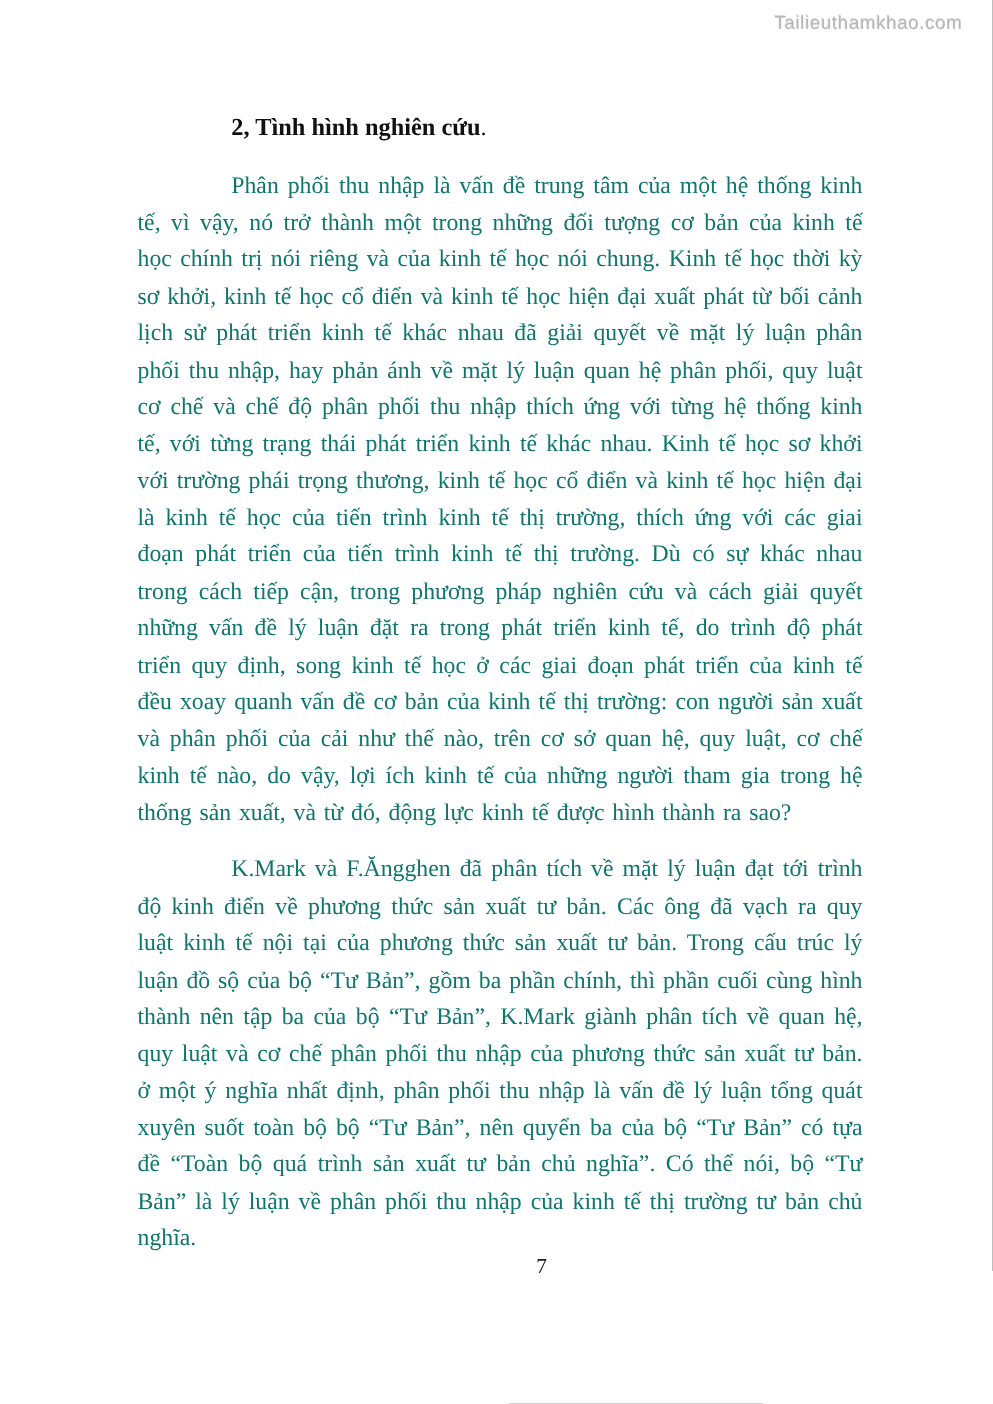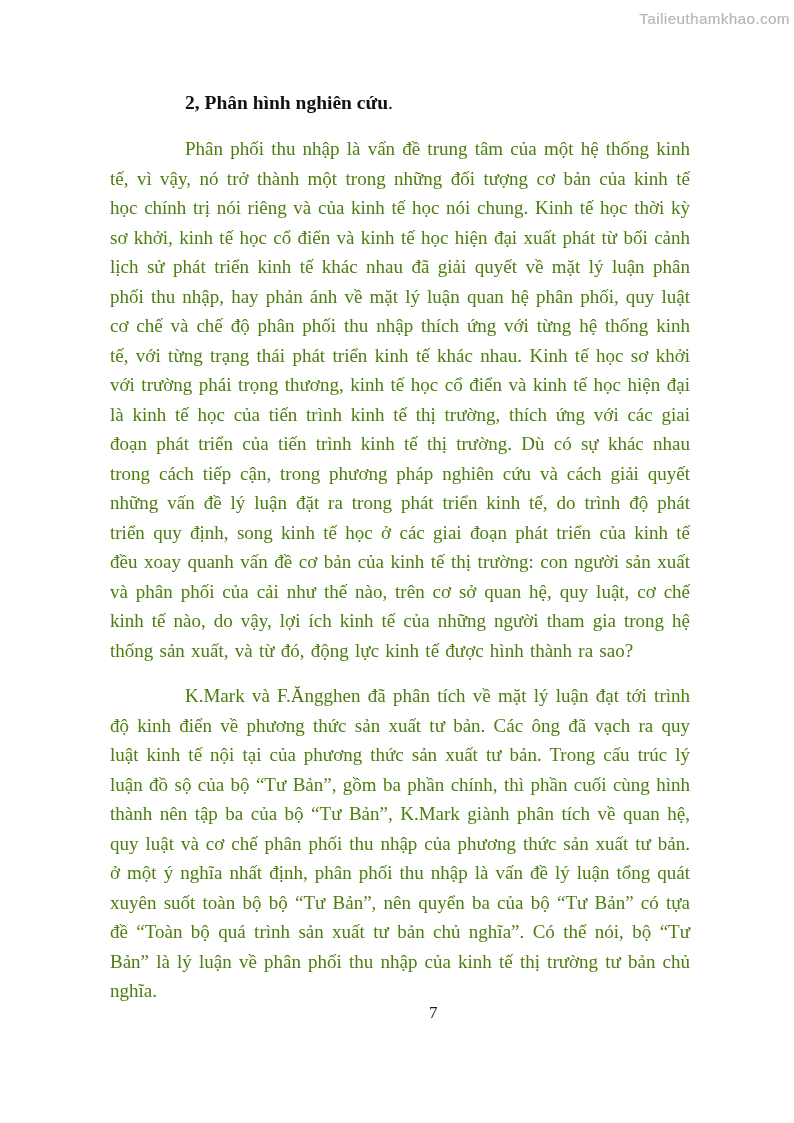--- a/index.html
+++ b/index.html
@@ -13,21 +13,21 @@
       width: 794px;
       height: 1123px;
       margin: 0 auto;
       background: #ffffff;
       overflow: hidden;
       color: #1a1a1a;
     }
     .watermark {
       position: absolute;
       top: 10px;
-      right: 4px;
+      right: 24px;
       font-family: "Liberation Sans", "DejaVu Sans", sans-serif;
       font-size: 15px;
       color: #b5b5b5;
       letter-spacing: 0.5px;
       text-shadow: 0.5px 0.5px 0 #ffffff, -0.5px -0.5px 0 #d9d9d9;
       user-select: none;
     }
     .content {
       position: absolute;
       left: 110px;
@@ -43,40 +43,40 @@
     }
     .heading .heading-text { font-weight: bold; }
     .heading .heading-period { font-weight: normal; }
     .para {
       font-size: 19px;
       line-height: 29.5px;
       text-align: justify;
       text-indent: 75px;
       margin: 0 0 16px 0;
       word-spacing: 1.5px;
-      color: #4d7c0f;
+      color: #0f766e;
     }
     .page-number {
       position: absolute;
       top: 1003px;
       left: 429px;
       font-size: 17px;
       color: #1a1a1a;
     }
   </style>
 </head>
 <body>
 
 <div class="page">
 
   <div class="watermark">Tailieuthamkhao.com</div>
 
   <div class="content">
 
-    <h2 class="heading"><span class="heading-text">2, Phân hình nghiên cứu</span><span class="heading-period">.</span></h2>
+    <h2 class="heading"><span class="heading-text">2, Tình hình nghiên cứu</span><span class="heading-period">.</span></h2>
 
     <p class="para">Phân phối thu nhập là vấn đề trung tâm của một hệ thống kinh tế, vì vậy, nó trở thành một trong những đối tượng cơ bản của kinh tế học chính trị nói riêng và của kinh tế học nói chung. Kinh tế học thời kỳ sơ khởi, kinh tế học cổ điển và kinh tế học hiện đại xuất phát từ bối cảnh lịch sử phát triển kinh tế khác nhau đã giải quyết về mặt lý luận phân phối thu nhập, hay phản ánh về mặt lý luận quan hệ phân phối, quy luật cơ chế và chế độ phân phối thu nhập thích ứng với từng hệ thống kinh tế, với từng trạng thái phát triển kinh tế khác nhau. Kinh tế học sơ khởi với trường phái trọng thương, kinh tế học cổ điển và kinh tế học hiện đại là kinh tế học của tiến trình kinh tế thị trường, thích ứng với các giai đoạn phát triển của tiến trình kinh tế thị trường. Dù có sự khác nhau trong cách tiếp cận, trong phương pháp nghiên cứu và cách giải quyết những vấn đề lý luận đặt ra trong phát triển kinh tế, do trình độ phát triển quy định, song kinh tế học ở các giai đoạn phát triển của kinh tế đều xoay quanh vấn đề cơ bản của kinh tế thị trường: con người sản xuất và phân phối của cải như thế nào, trên cơ sở quan hệ, quy luật, cơ chế kinh tế nào, do vậy, lợi ích kinh tế của những người tham gia trong hệ thống sản xuất, và từ đó, động lực kinh tế được hình thành ra sao?</p>
 
     <p class="para">K.Mark và F.Ăngghen đã phân tích về mặt lý luận đạt tới trình độ kinh điển về phương thức sản xuất tư bản. Các ông đã vạch ra quy luật kinh tế nội tại của phương thức sản xuất tư bản. Trong cấu trúc lý luận đồ sộ của bộ “Tư Bản”, gồm ba phần chính, thì phần cuối cùng hình thành nên tập ba của bộ “Tư Bản”, K.Mark giành phân tích về quan hệ, quy luật và cơ chế phân phối thu nhập của phương thức sản xuất tư bản. ở một ý nghĩa nhất định, phân phối thu nhập là vấn đề lý luận tổng quát xuyên suốt toàn bộ bộ “Tư Bản”, nên quyển ba của bộ “Tư Bản” có tựa đề “Toàn bộ quá trình sản xuất tư bản chủ nghĩa”. Có thể nói, bộ “Tư Bản” là lý luận về phân phối thu nhập của kinh tế thị trường tư bản chủ nghĩa.</p>
 
 
   </div>
 
   <div class="page-number">7</div>
 

